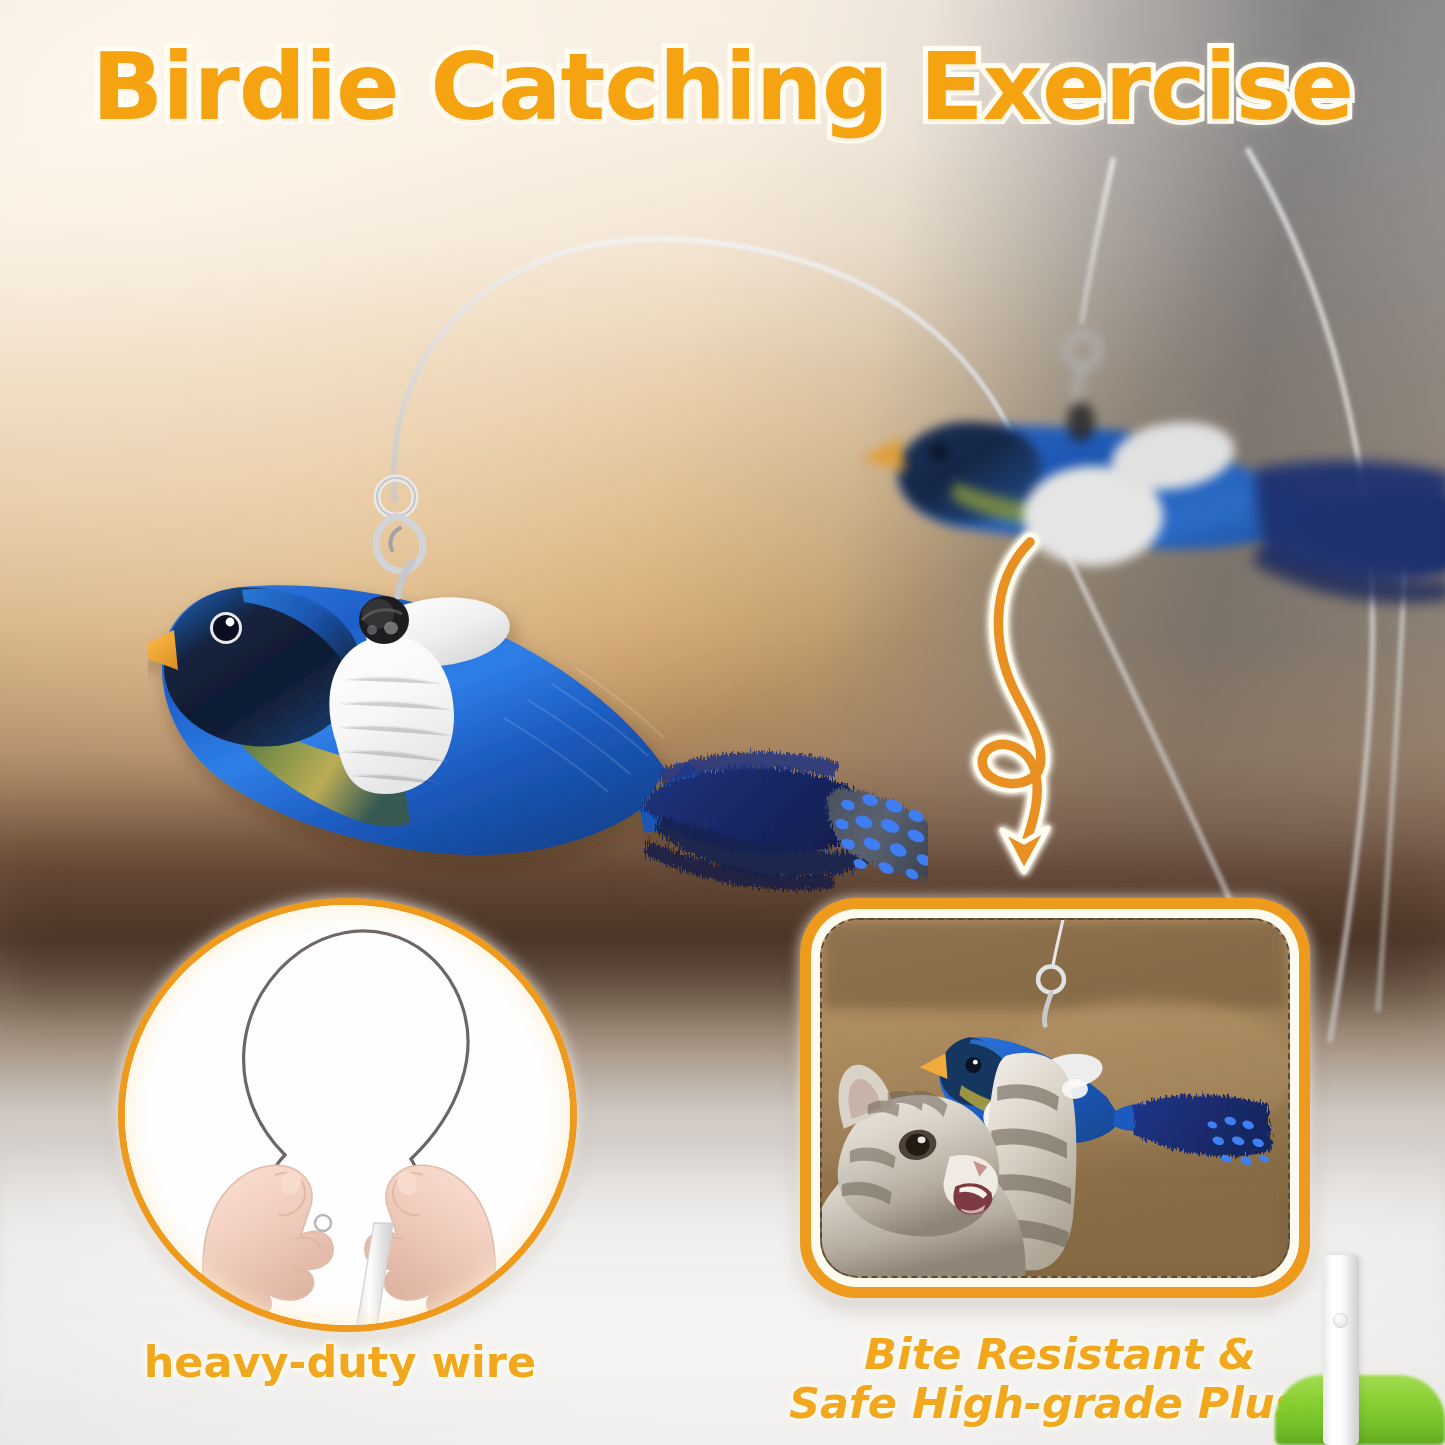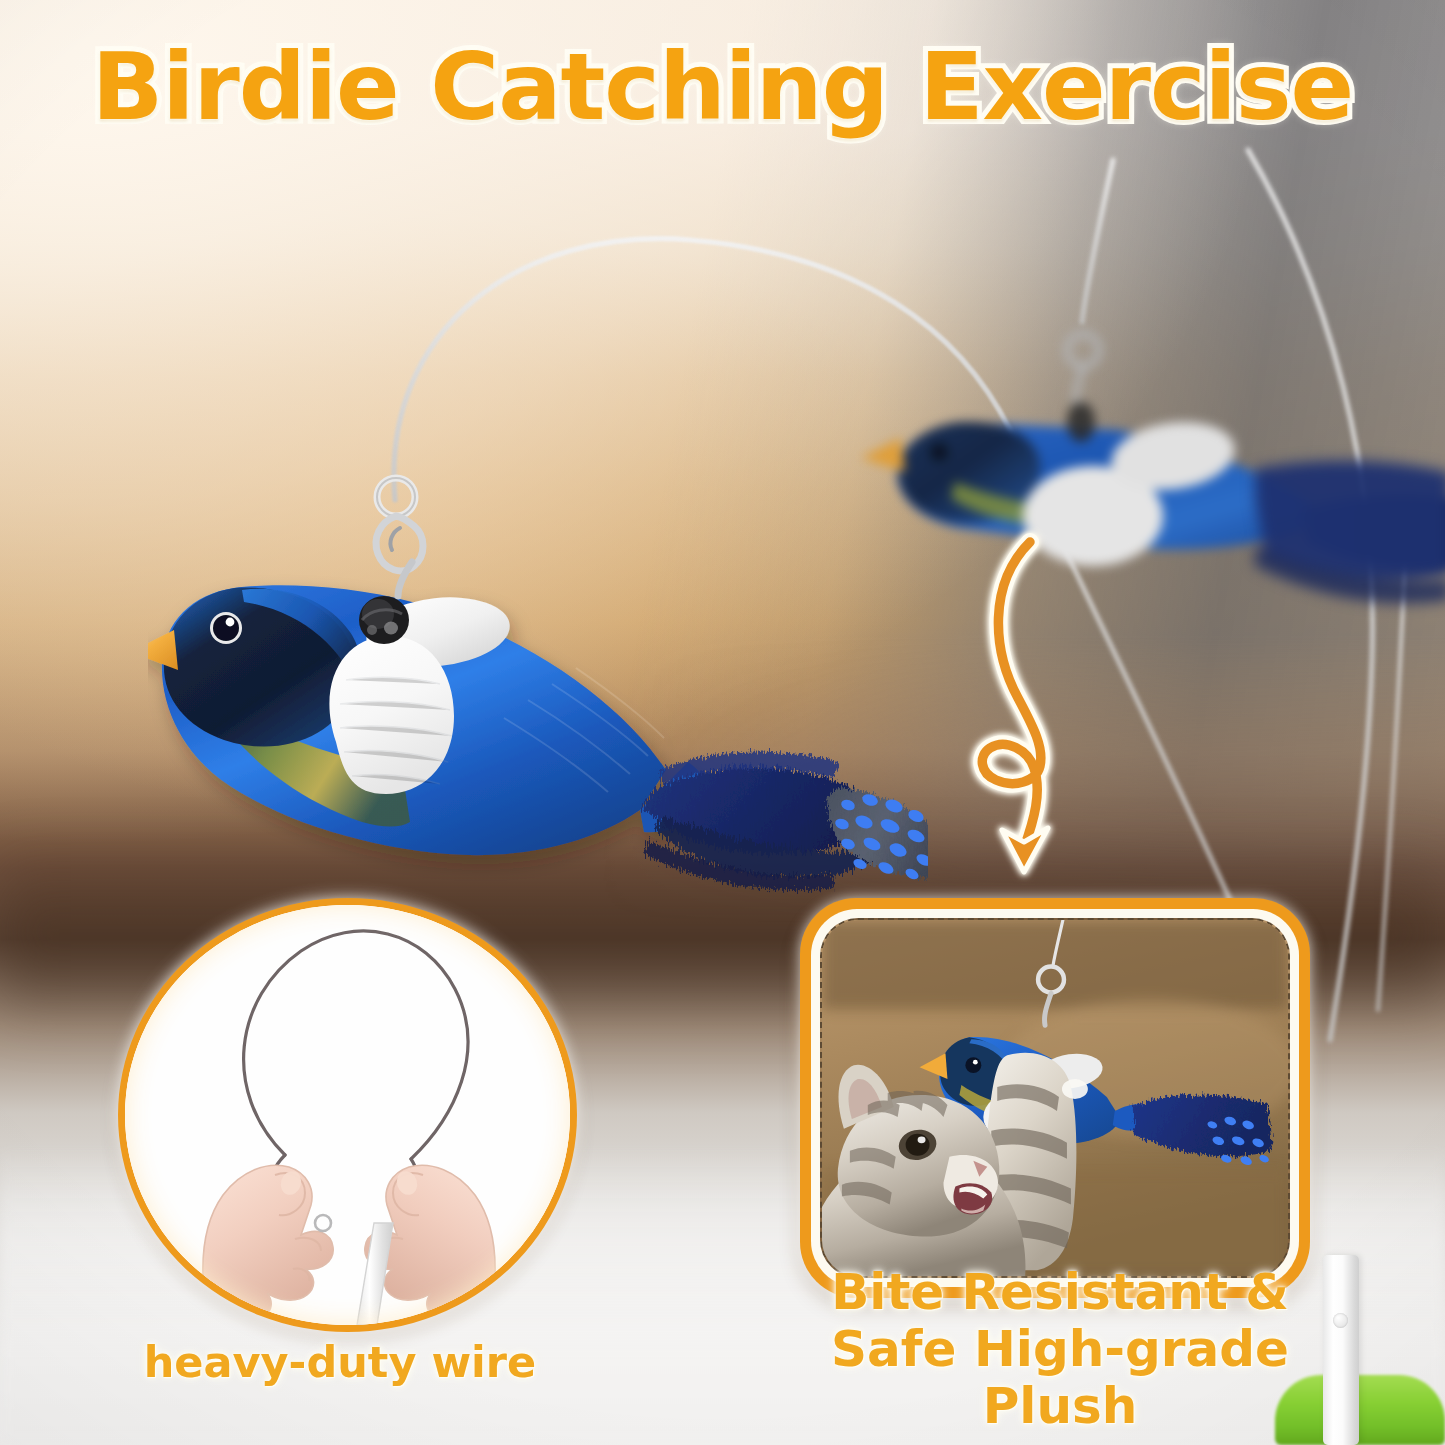--- a/index.html
+++ b/index.html
@@ -140,21 +140,21 @@
     font-family:"DejaVu Sans",sans-serif;
     font-weight:700;
     color:#F1A81F;
     line-height:1.14;
     text-shadow:
       0 0 3px #fffdf2, 0 0 7px #fffdf2, 0 0 12px rgba(255,253,242,.9),
       1px 1px 0 rgba(255,255,255,.9);
     user-select:none;
   }
   #caption-left{left:60px;top:1330px;width:560px;font-size:43px;margin-top:8px;}
-  #caption-right{left:760px;top:1264px;width:600px;font-size:50px;}
+  #caption-right{left:760px;top:1330px;width:600px;font-size:43px;font-style:italic;}
 
   
   #stand{
     position:absolute;right:86px;bottom:0;width:36px;height:190px;
     background:linear-gradient(90deg,#e8e8e8 0%,#ffffff 28%,#fbfbfb 55%,#dadada 86%,#cfcfcf 100%);
     border-radius:5px;
     box-shadow:2px 0 6px rgba(0,0,0,.10);
   }
   #stand .knob{
     position:absolute;left:10px;top:58px;width:15px;height:15px;border-radius:50%;

